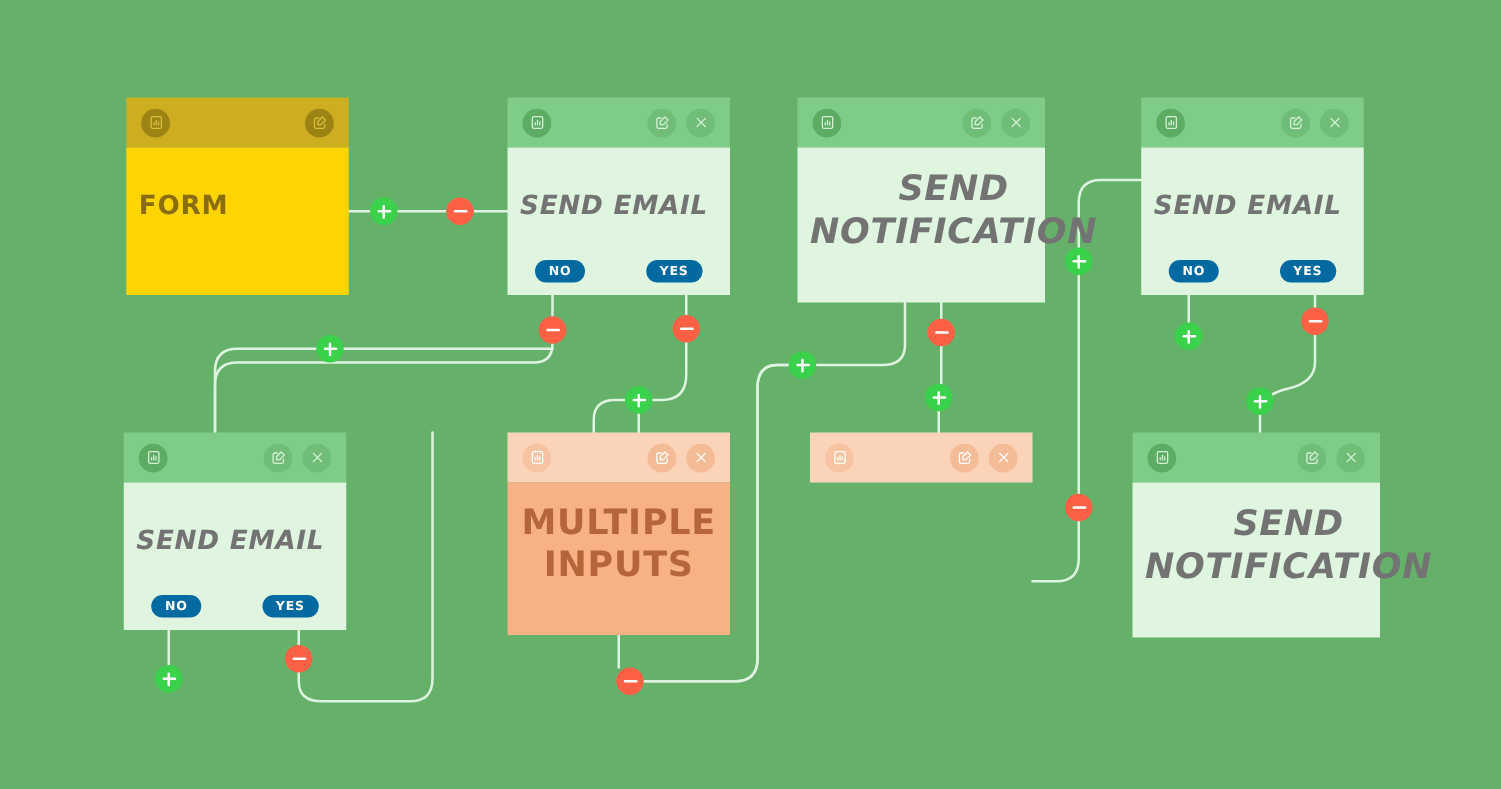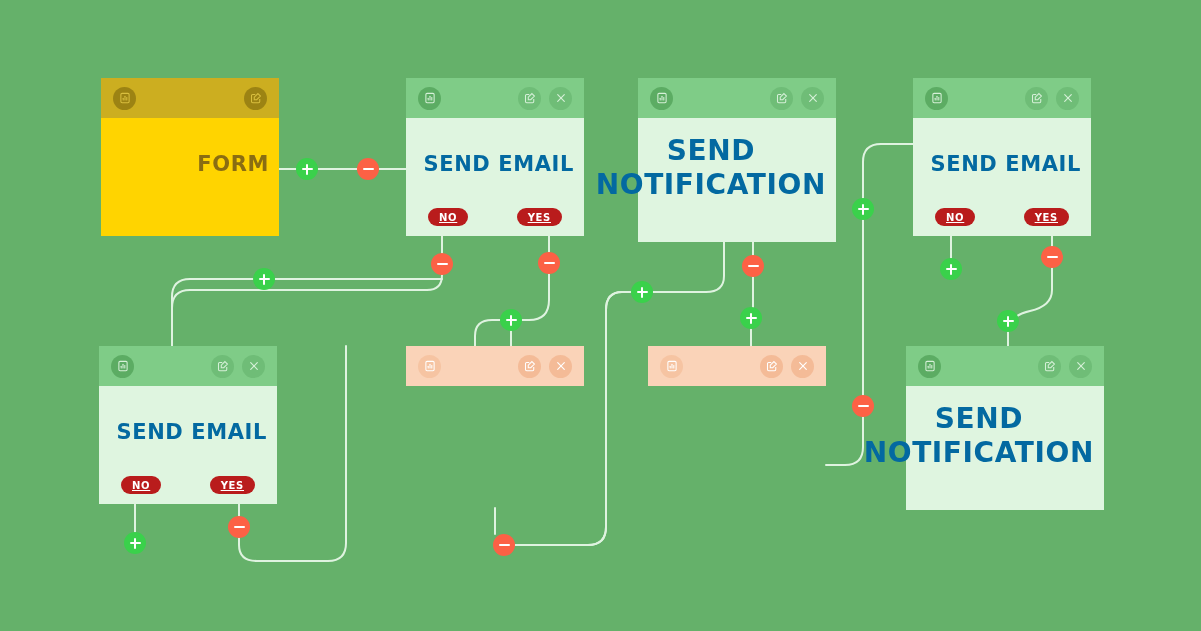--- a/index.html
+++ b/index.html
@@ -65,21 +65,21 @@
     align-items: center;
     justify-content: center;
     box-sizing: border-box;
   }
   .hdr-btn svg { display: block; }
   .node-body {
     flex: 1 1 auto;
     position: relative;
     display: flex;
     align-items: center;
-    justify-content: flex-end;
+    justify-content: flex-start;
     padding: 6px 10px 30px;
     box-sizing: border-box;
   }
   .node-title {
     text-align: center;
     font-weight: bold;
     font-size: 21px;
     letter-spacing: 0.6px;
     line-height: 1.22;
     text-transform: uppercase;
@@ -101,25 +101,25 @@
     letter-spacing: 0.7px;
     color: #ffffff;
     box-sizing: border-box;
   }
   .pill.no  { left: 22px; }
   .pill.yes { right: 22px; }
 
   
   .node.green .node-header { background: #7fcc87; }
   .node.green .node-body   { background: #dff5e0; }
-  .node.green .node-title  { color: #0369a1; }
+  .node.green .node-title  { color: #737373; font-style: italic; }
   .node.green .hdr-btn.dark { background: #5cac63; }
   .node.green .hdr-btn.light { background: #6fbd77; }
   .node.green .hdr-btn svg { stroke: #d6f0d8; }
-  .node.green .pill { background: #b91c1c; text-decoration: underline; }
+  .node.green .pill { background: #0369a1; }
 
   
   .node.yellow .node-header { background: #ccae20; }
   .node.yellow .node-body   { background: #ffd400; }
   .node.yellow .node-title  { color: #8a6d12; }
   .node.yellow .hdr-btn.dark { background: #9c8313; }
   .node.yellow .hdr-btn.light { background: #9c8313; }
   .node.yellow .hdr-btn svg { stroke: #d9bf3f; }
 
   
@@ -363,20 +363,23 @@
               </svg>
             </div>
             <div class="hdr-btn light">
               <svg width="12" height="12" viewBox="0 0 16 16" fill="none" stroke-width="1.5" stroke-linecap="round">
                 <line x1="3.6" y1="3.6" x2="12.4" y2="12.4"></line>
                 <line x1="12.4" y1="3.6" x2="3.6" y2="12.4"></line>
               </svg>
             </div>
           </div>
         </div>
+        <div class="node-body">
+          <div class="node-title small">MULTIPLE INPUTS</div>
+        </div>
       </div>
       <div class="node orange" style="left: 648px; top: 346px; width: 178px; height: 162px;">
         <div class="node-header">
           <div class="hdr-left">
             <div class="hdr-btn dark">
               <svg width="12" height="12" viewBox="0 0 16 16" fill="none" stroke-width="1.4">
                 <rect x="2.5" y="1.8" width="11" height="12.4" rx="1.6"></rect>
                 <line x1="5.6" y1="10.6" x2="5.6" y2="8.2" stroke-linecap="round"></line>
                 <line x1="8" y1="10.6" x2="8" y2="5.8" stroke-linecap="round"></line>
                 <line x1="10.4" y1="10.6" x2="10.4" y2="7.4" stroke-linecap="round"></line>

